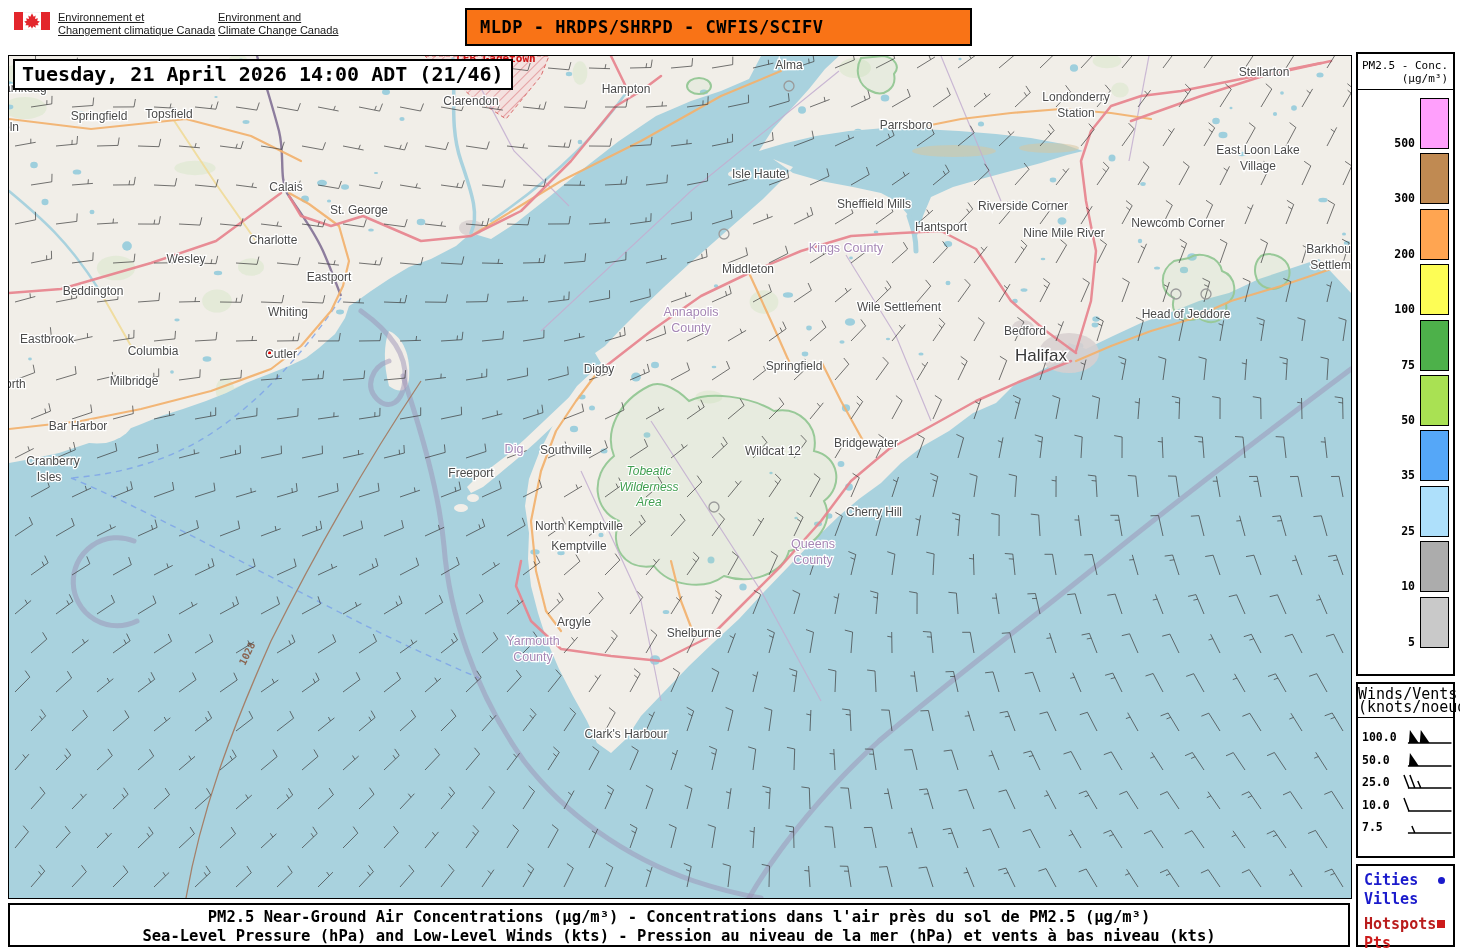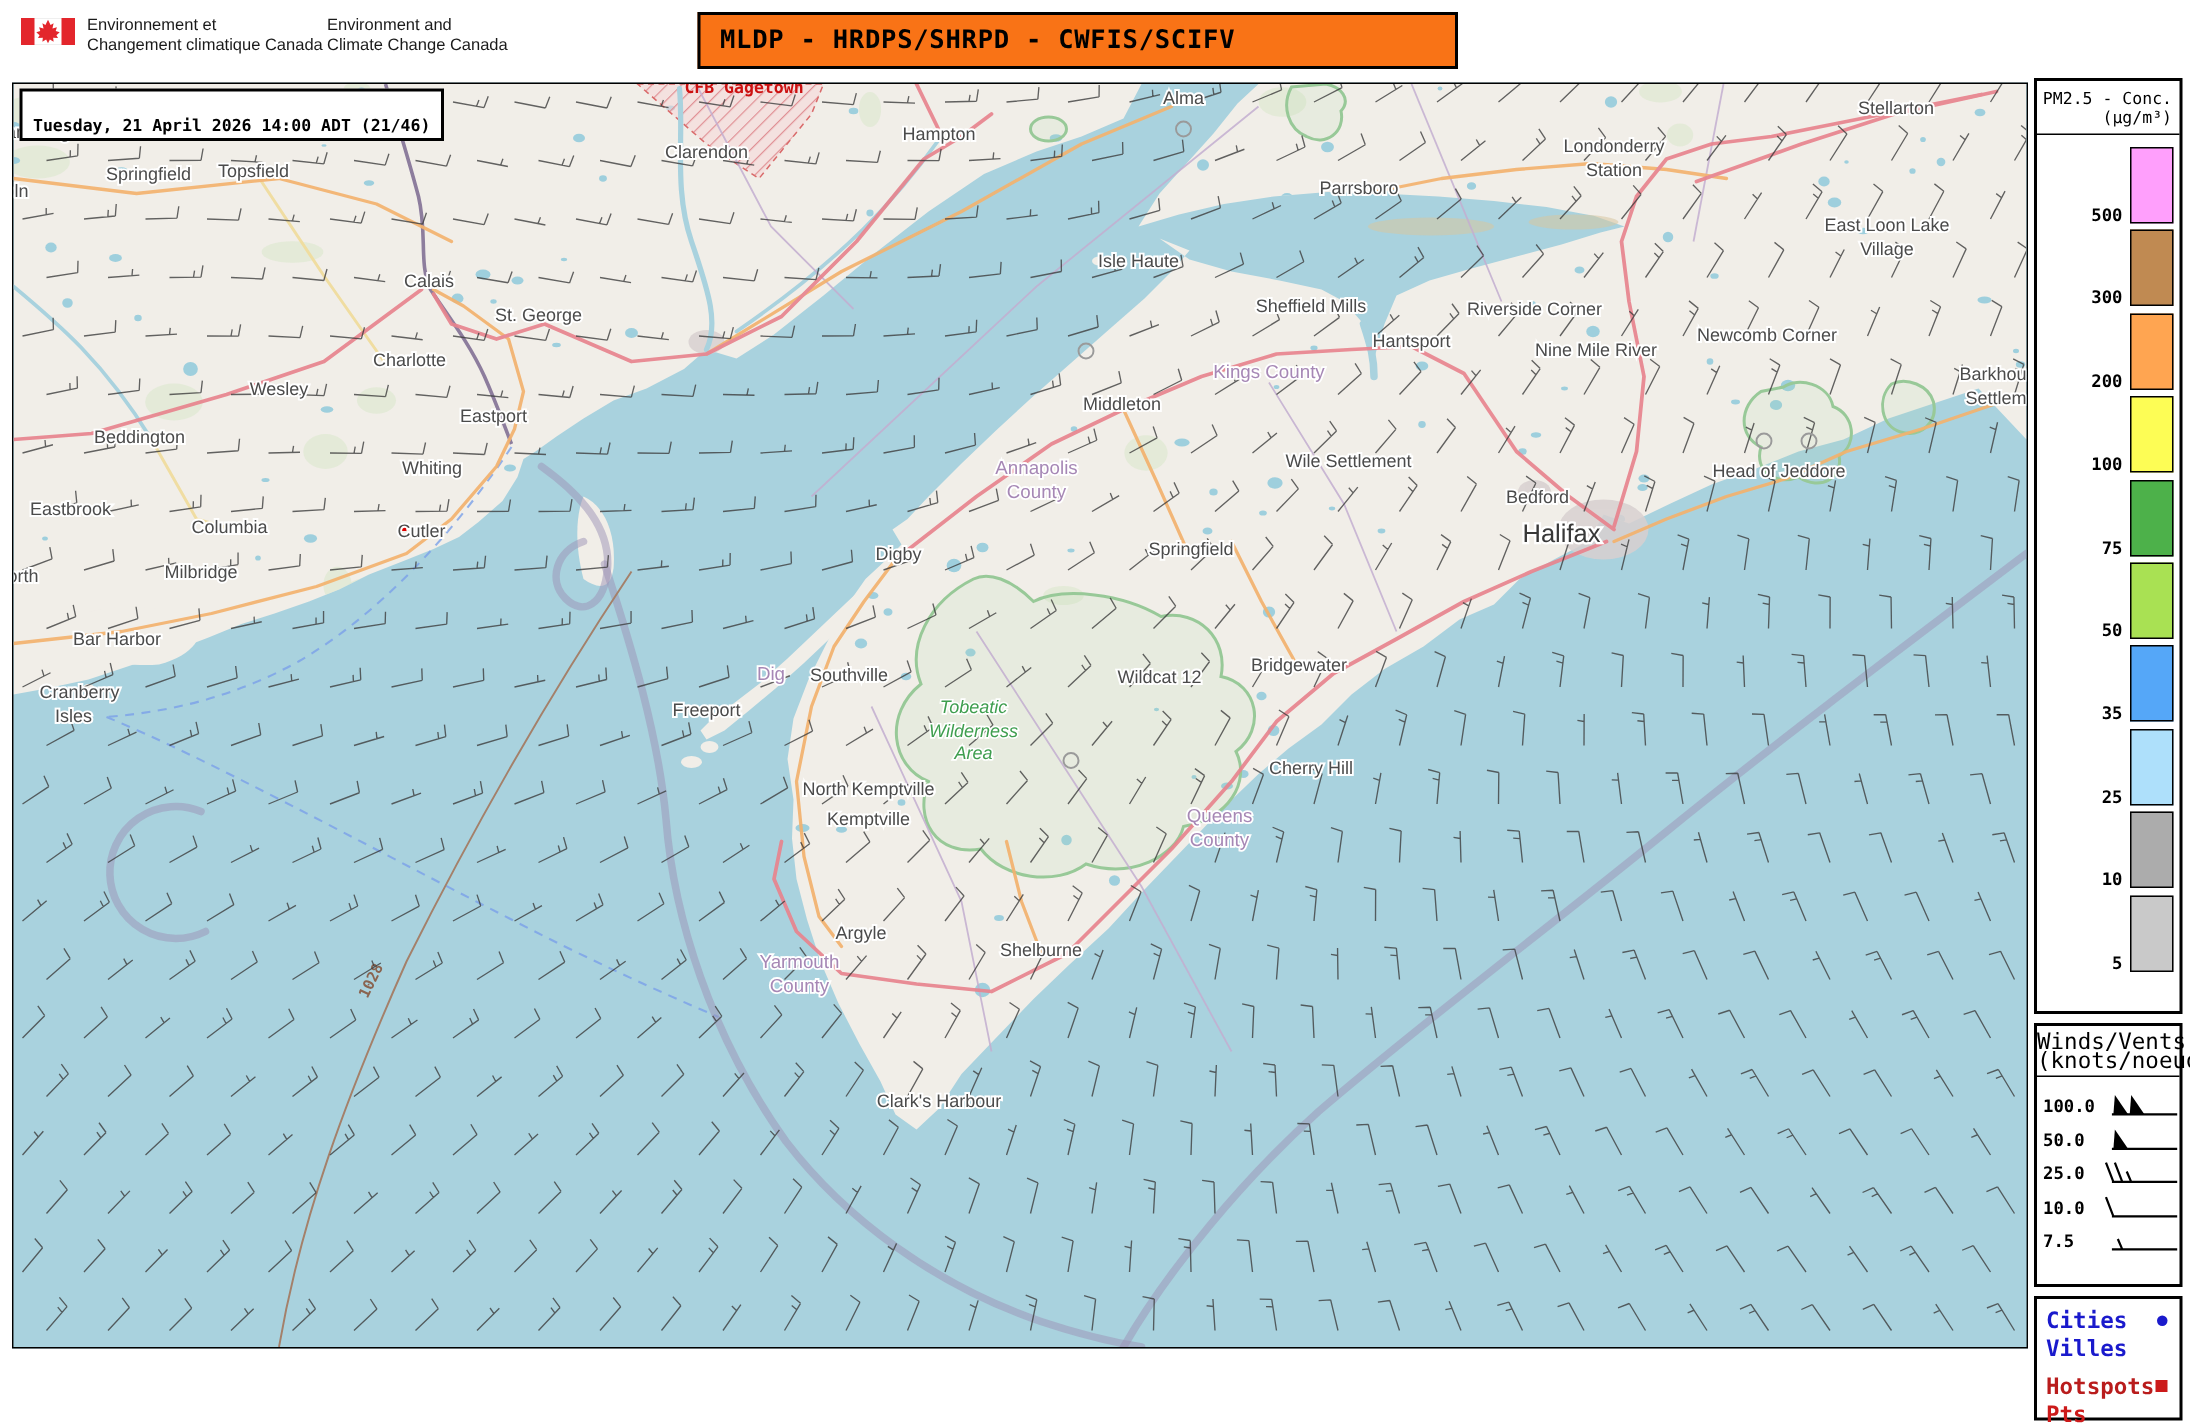--- a/index.html
+++ b/index.html
@@ -2,39 +2,39 @@
 <html><head>
 <meta charset="utf-8">
 <style>
   html,body{margin:0;padding:0;background:#fff;}
   .page{position:relative;width:1460px;height:950px;background:#fff;overflow:hidden;
         font-family:"Liberation Sans",sans-serif;}
   .mono{font-family:"DejaVu Sans Mono","Liberation Mono",monospace;}
 
   
   .flag{position:absolute;left:14px;top:12px;}
-  .dept{position:absolute;top:11px;font-size:11px;line-height:13px;color:#1a1a1a;}
+  .dept{position:absolute;top:11px;font-size:11px;line-height:13px;color:#1a1a1a;text-decoration:underline;}
   .dept.fr{left:58px;} .dept.en{left:218px;}
   .title-box{position:absolute;left:465px;top:8px;width:503px;height:34px;
              border:2px solid #000;background:#f97316;display:flex;align-items:center;}
   .title-box span{padding-left:13px;font-weight:bold;font-size:17px;letter-spacing:.5px;}
   .scalebar{position:absolute;left:1105px;top:8px;width:242px;}
   .scalebar .row1{display:flex;justify-content:space-between;font-weight:bold;font-size:11px;}
   .sb-bar{display:flex;height:10px;border:1px solid #000;margin-top:1px;}
   .sb-seg{flex:1 1 0;}
   .sb-hatch{background:repeating-linear-gradient(90deg,#000 0 1.5px,#fff 1.5px 5.2px);}
   .sb-black{background:#000;} .sb-white{background:#fff;border-left:1px solid #000;}
   .sb-ticks{position:relative;height:14px;font-weight:bold;font-size:11px;}
   .sb-ticks span{position:absolute;top:1px;transform:translateX(-50%);}
 
   
   .map-wrap{position:absolute;left:8px;top:55px;width:1342px;height:842px;
             border:1px solid #000;background:#a9d2de;overflow:hidden;}
   .datetime-box{position:absolute;left:4px;top:3px;border:2px solid #000;background:#fff;
-                padding:16px 7px 2px 7px;font-weight:bold;font-size:11px;white-space:nowrap;z-index:30;}
+                padding:1px 7px 2px 7px;font-weight:bold;font-size:20px;white-space:nowrap;z-index:30;}
   svg text{user-select:none;}
   .lbl-city{font:12px "Liberation Sans",sans-serif;fill:#4b4b4b;stroke:#ffffff;stroke-width:2.6px;
             paint-order:stroke;text-anchor:middle;}
   .lbl-city-lg{font:17px "Liberation Sans",sans-serif;fill:#383838;stroke:#fff;stroke-width:3px;
             paint-order:stroke;text-anchor:middle;}
   .lbl-county{font:12.5px "Liberation Sans",sans-serif;fill:#a687b5;stroke:#fff;stroke-width:2.4px;
             paint-order:stroke;text-anchor:middle;}
   .lbl-park{font:italic 12px "Liberation Sans",sans-serif;fill:#3f9e4f;stroke:#fff;stroke-width:2.2px;
             paint-order:stroke;text-anchor:middle;}
   .lbl-isobar{font:bold 10px "DejaVu Sans Mono",monospace;fill:#8a6450;}
@@ -714,13 +714,17 @@
     <div class="leg-line" id="hot-line1" style="color: #b91c1c;">
       <span>Hotspots</span>
       <span class="sq-hot" id="hot-sq" style="background: rgb(204, 26, 26);"></span>
     </div>
     <div class="leg-line" id="hot-line2" style="color: rgb(204, 26, 26);">
       <span>Pts chauds</span>
         <span></span>
     </div>
   </div>
 
+  <div class="footer-box mono">
+    <div>PM2.5 Near-Ground Air Concentrations (µg/m³) - Concentrations dans l'air près du sol de PM2.5 (µg/m³)</div>
+    <div>Sea-Level Pressure (hPa) and Low-Level Winds (kts) - Pression au niveau de la mer (hPa) et vents à bas niveau (kts)</div>
+  </div>
 </div>
 
 </body></html>

